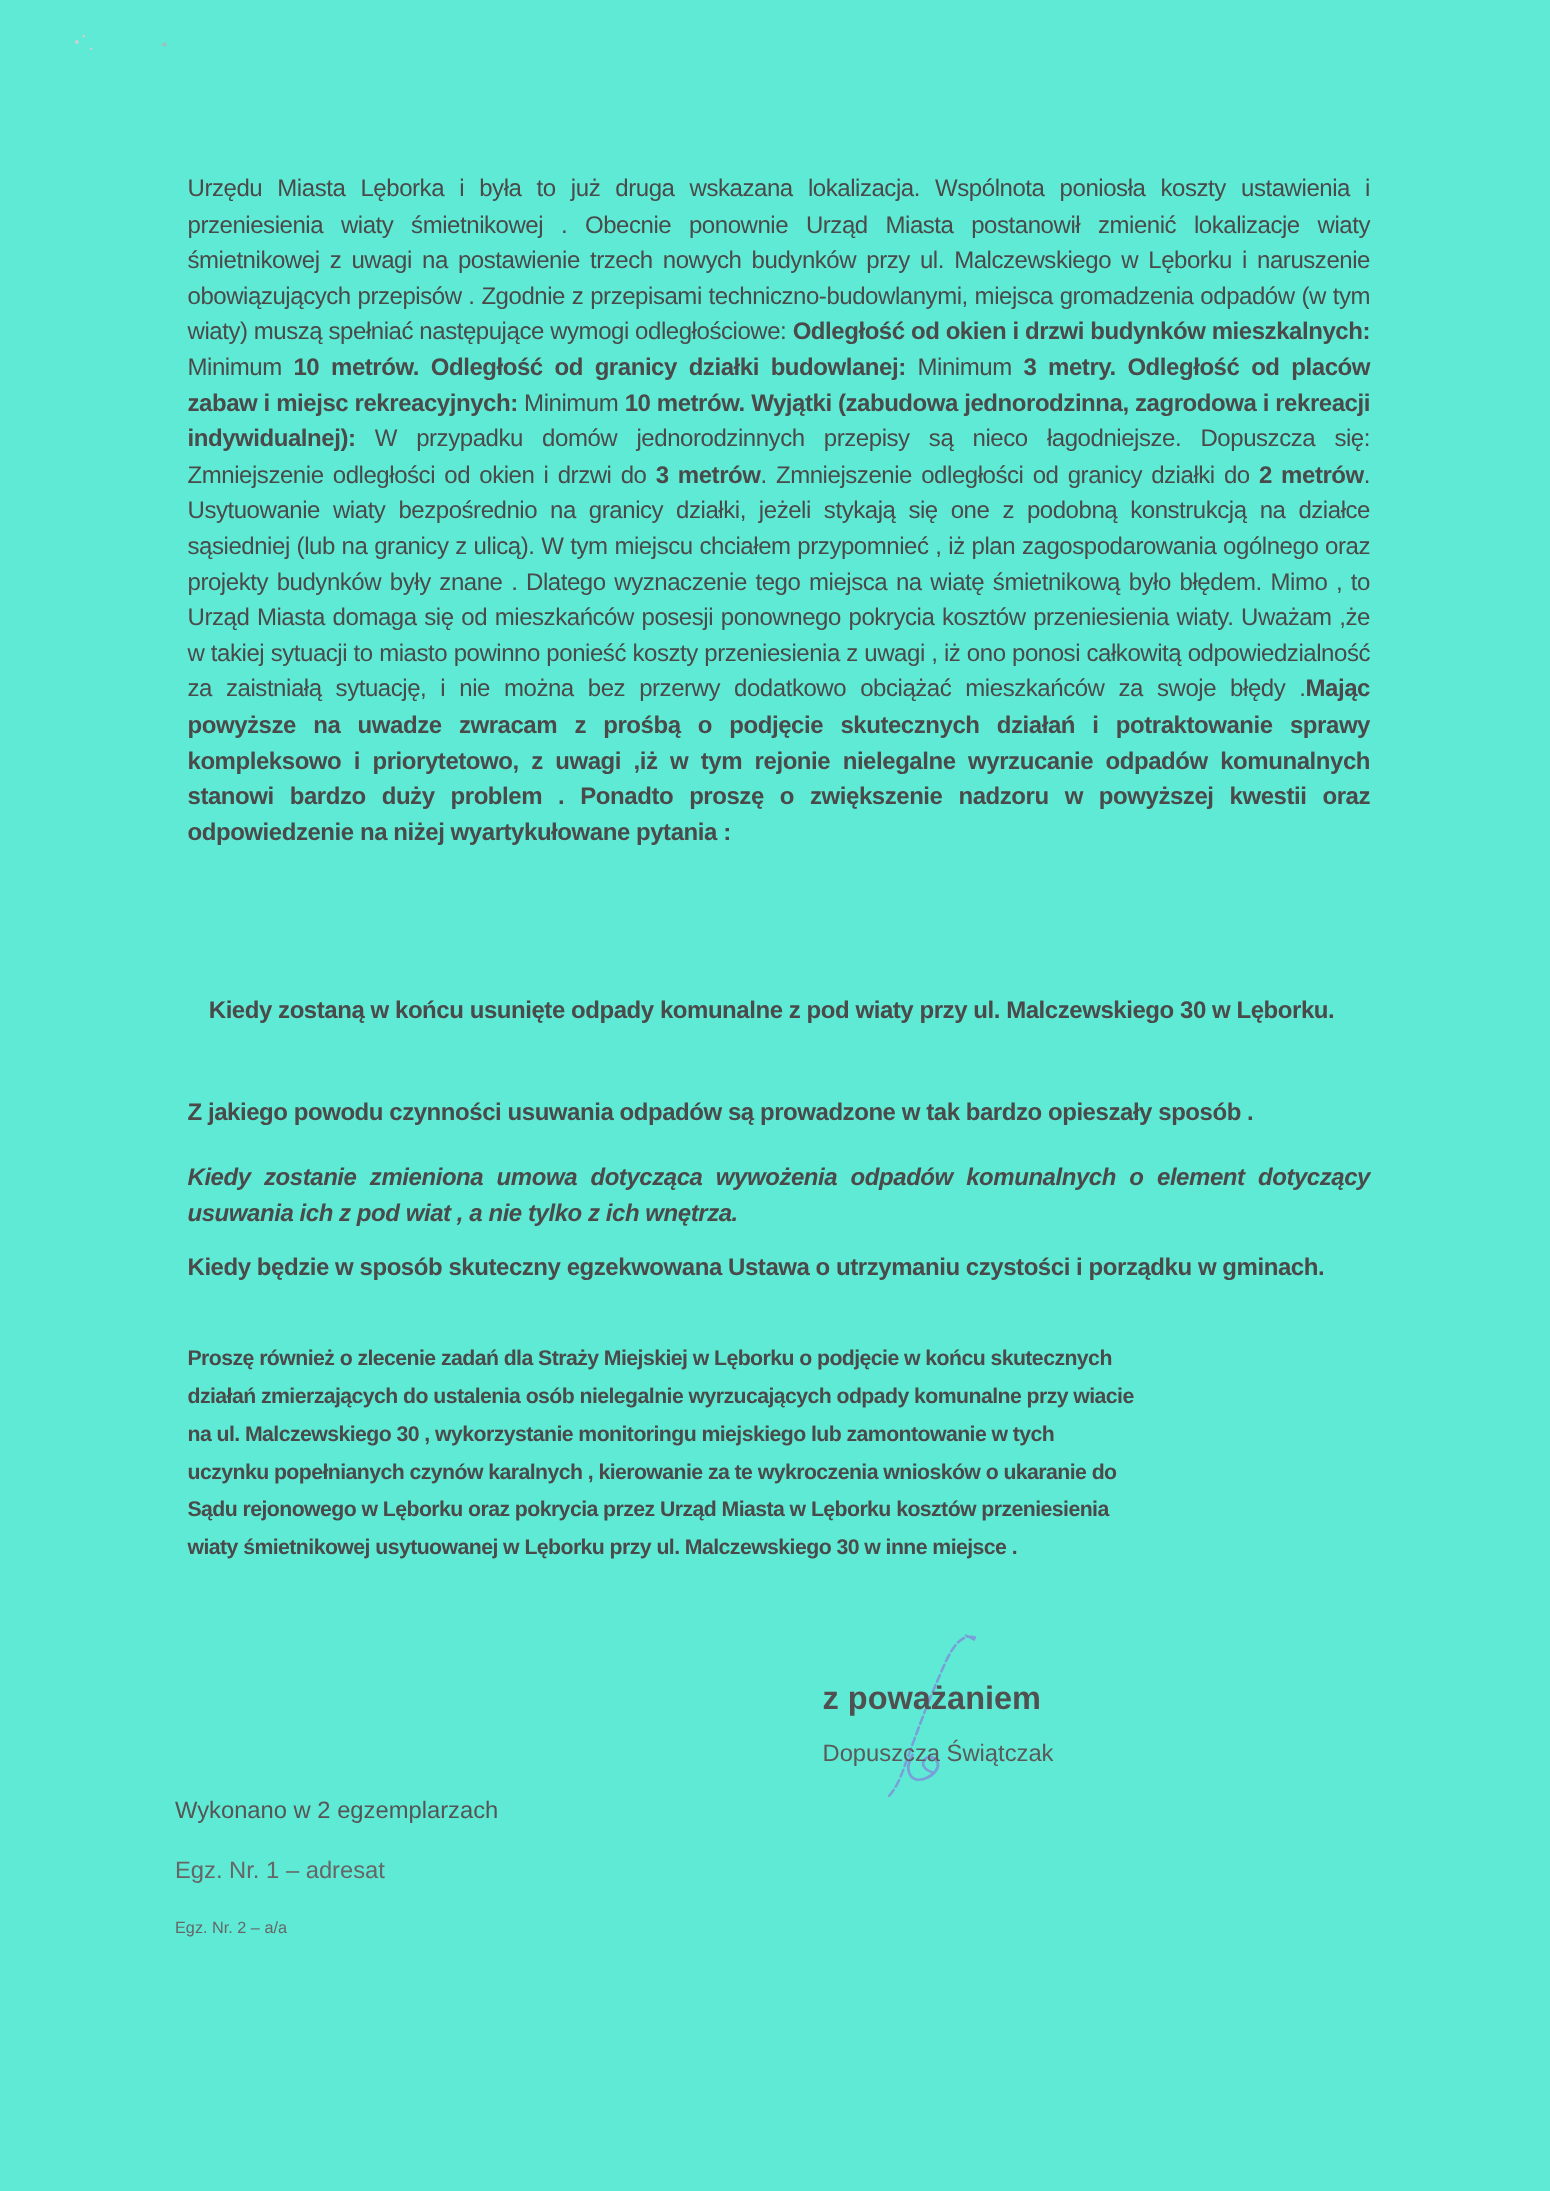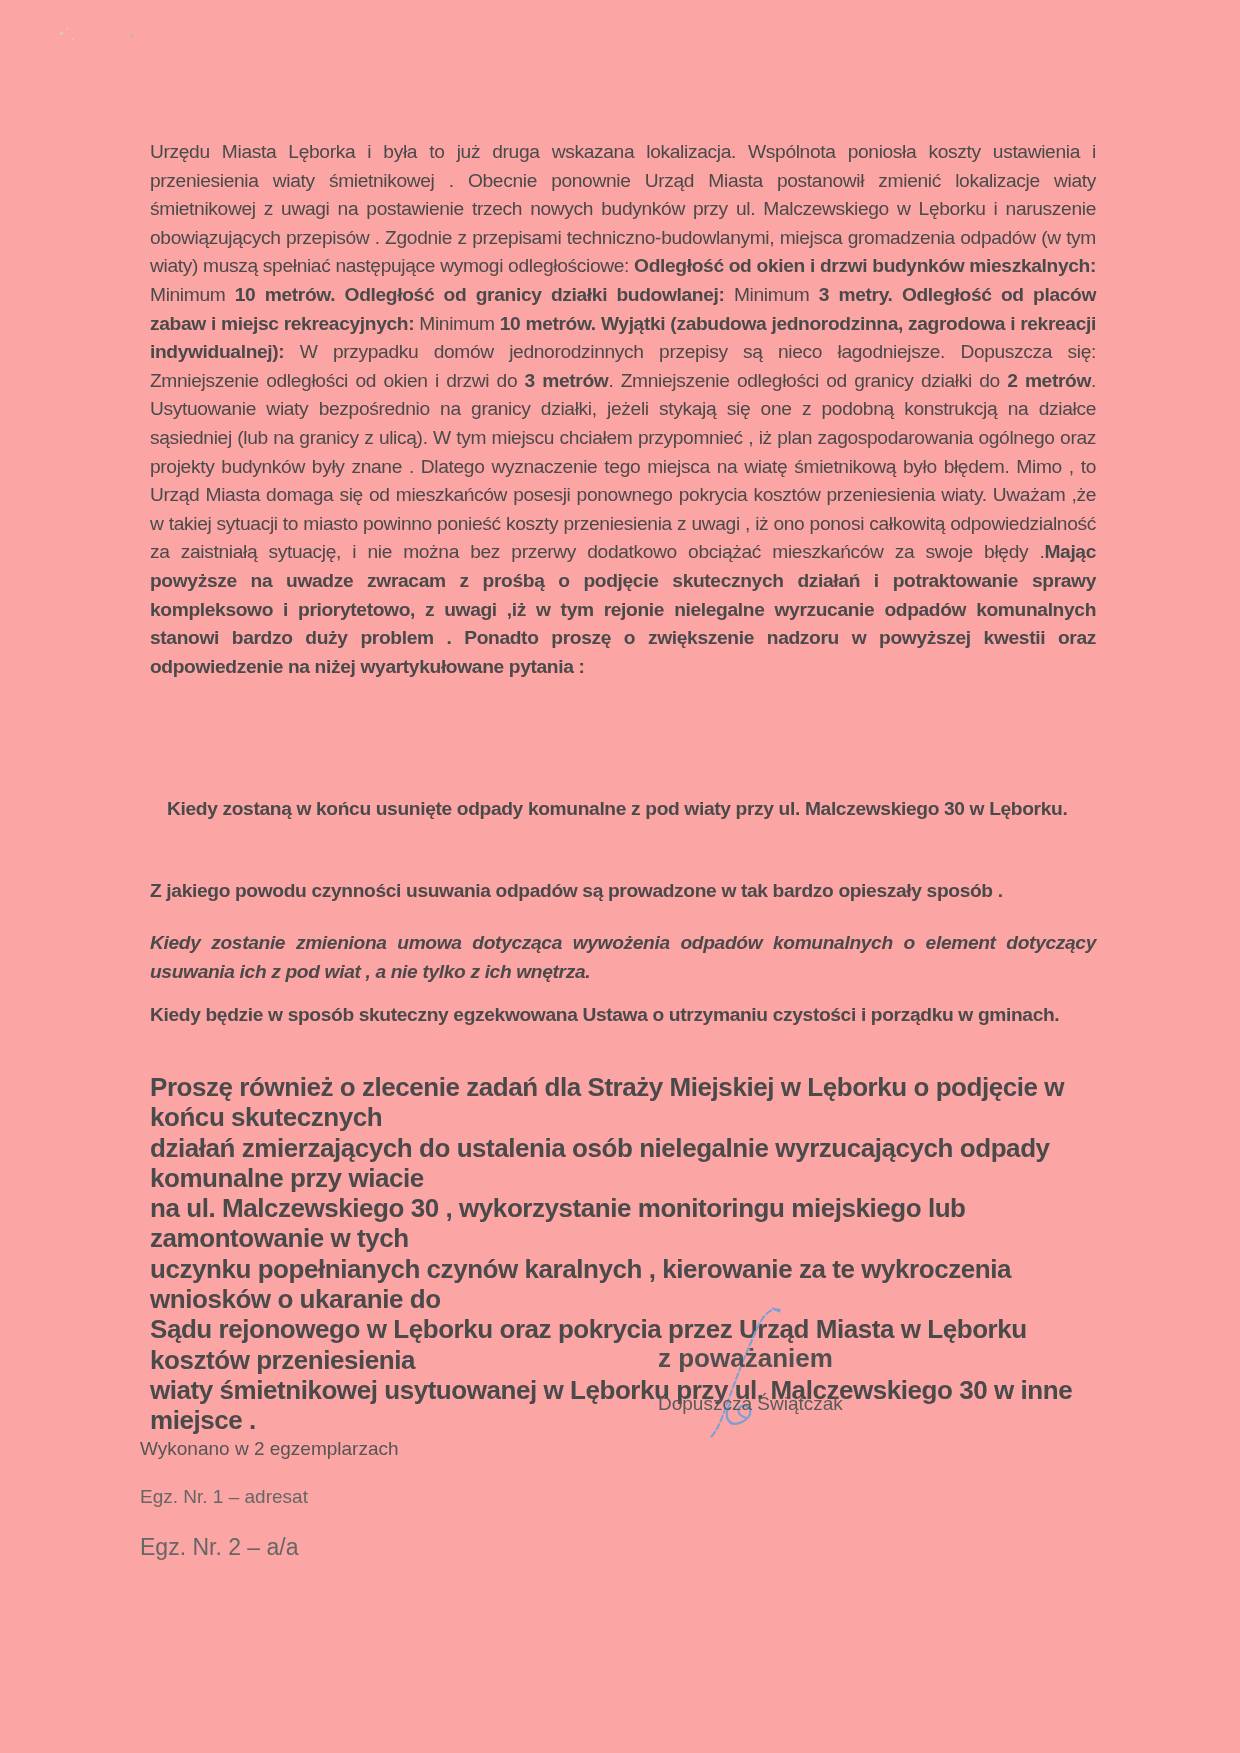--- a/index.html
+++ b/index.html
@@ -13,21 +13,21 @@
       position: relative;
       overflow: hidden;
       font-family: "Liberation Sans", "DejaVu Sans", sans-serif;
       color: #4a4a4a;
     }
     .page {
       position: absolute;
       left: 0; top: 0;
       width: 1240px;
       height: 1753px;
-      background: #fca5a5;
+      background: #5eead4;
     }
     .specks {
       position: absolute;
       left: 58px; top: 26px;
       width: 90px; height: 20px;
     }
     .speck { position: absolute; background: #cfcfcf; border-radius: 50%; }
 
     .body-text {
       position: absolute;
@@ -56,21 +56,21 @@
     .q1 { top: 794px; margin-left: 17px; }
     .q2 { top: 876px; }
     .q3 { top: 928px; font-style: italic; }
     .q4 { top: 1000px; }
 
     .request {
       position: absolute;
       left: 150px;
       top: 1072px;
       width: 946px;
-      font-size: 26px;
+      font-size: 17px;
       line-height: 30.3px;
       font-weight: bold;
       letter-spacing: -0.45px;
     }
 
     .closing {
       position: absolute;
       left: 658px;
       top: 1343px;
       font-size: 26px;
@@ -104,21 +104,21 @@
       position: absolute;
       left: 140px;
       top: 1486px;
       font-size: 19px;
       color: #666666;
     }
     .copy-2 {
       position: absolute;
       left: 140px;
       top: 1534px;
-      font-size: 23px;
+      font-size: 13px;
       color: #666666;
     }
   </style>
 </head>
 <body>
 
 <div class="page">
 
   <div class="specks">
     <span class="speck" style="left:2px;top:6px;width:3px;height:3px;"></span>

